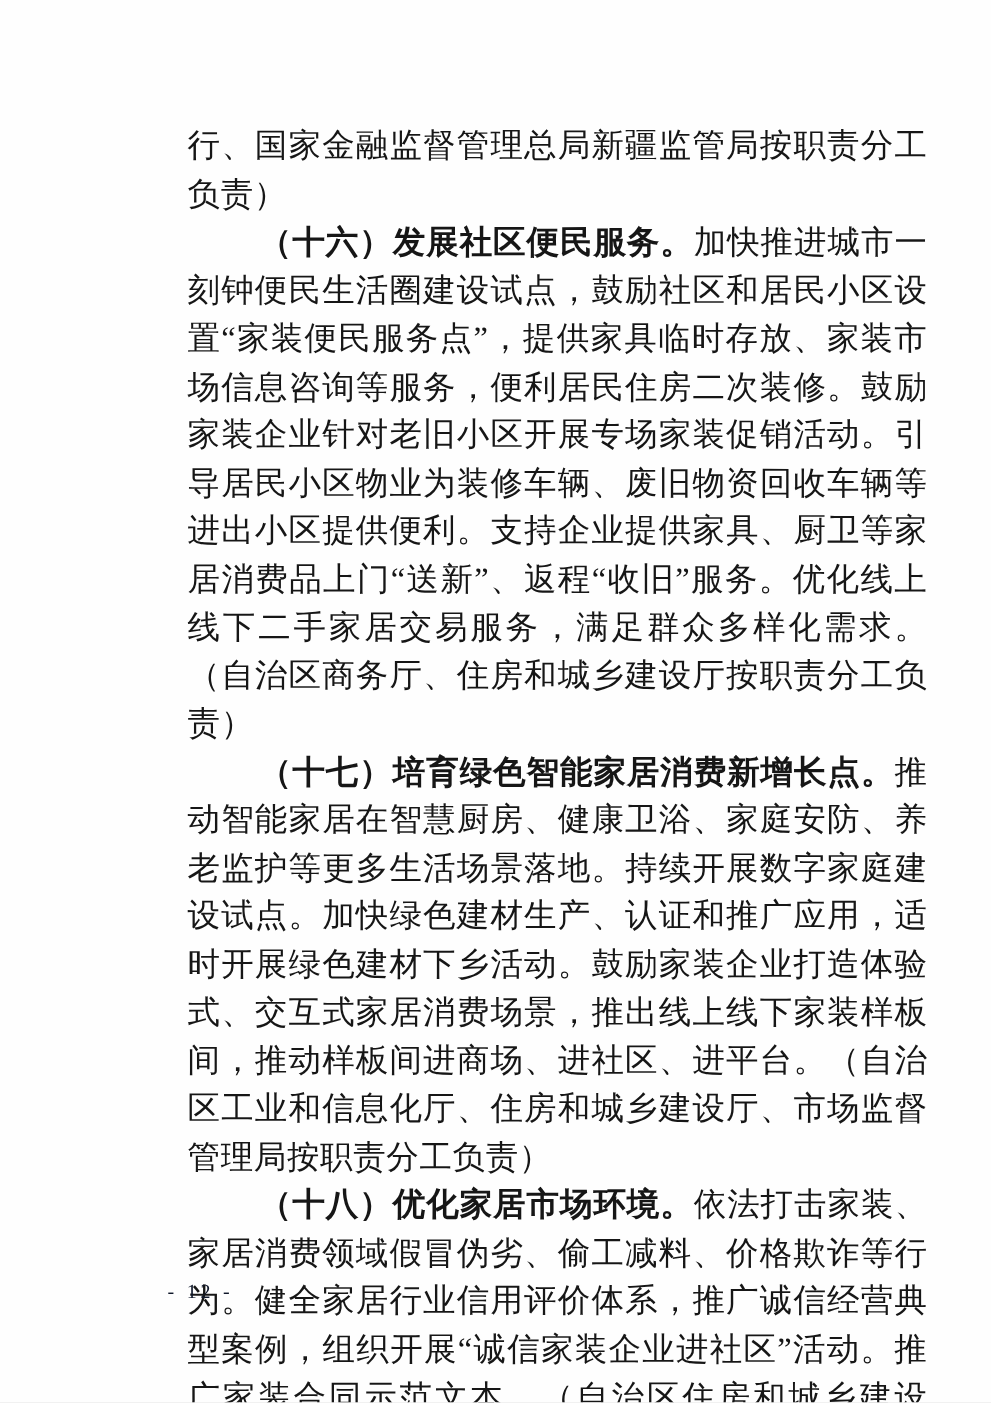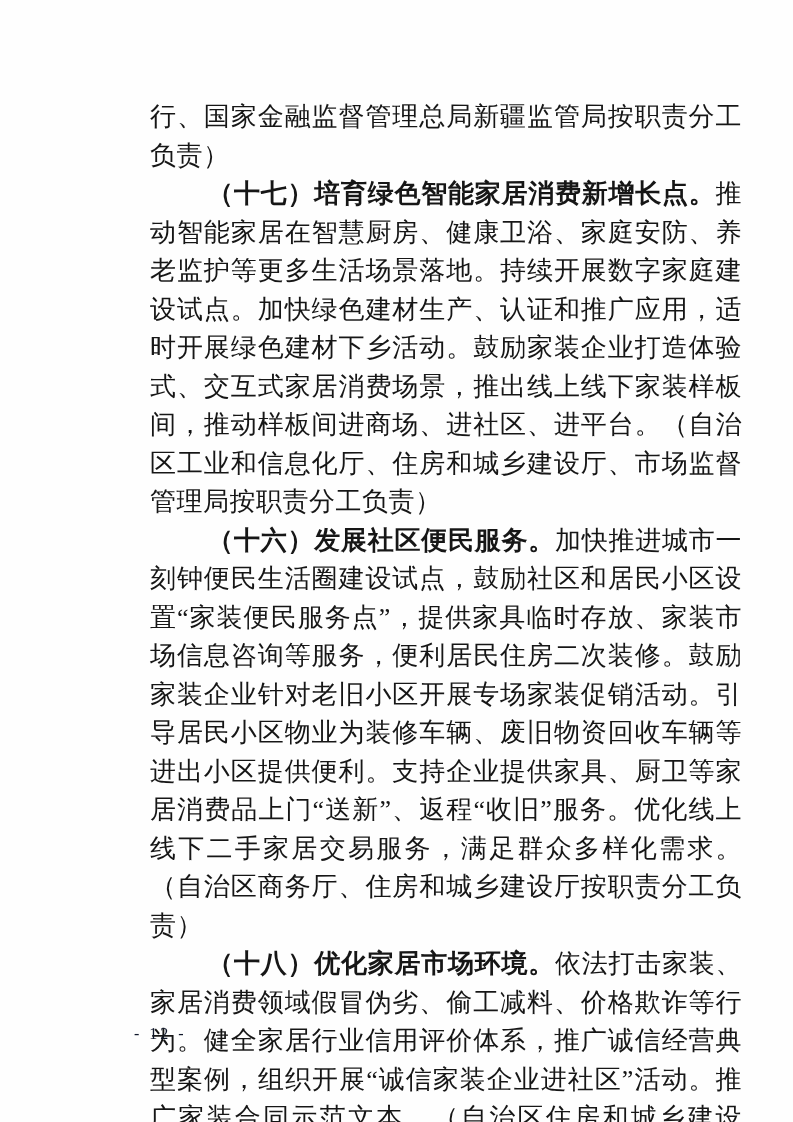--- a/index.html
+++ b/index.html
@@ -55,18 +55,18 @@
     color: #0f172a;
     font-family: "Liberation Serif", "DejaVu Serif", serif;
   }
 </style>
 </head>
 <body>
 
 <div class="page">
   <div class="body-text">
       <p class="para"><span>行、国家金融监督管理总局新疆监管局按职责分工负责）</span></p>
+      <p class="para indent"><span class="lead">（十六）发展社区便民服务。</span><span>加快推进城市一刻钟便民生活圈建设试点，鼓励社区和居民小区设置“家装便民服务点”，提供家具临时存放、家装市场信息咨询等服务，便利居民住房二次装修。鼓励家装企业针对老旧小区开展专场家装促销活动。引导居民小区物业为装修车辆、废旧物资回收车辆等进出小区提供便利。支持企业提供家具、厨卫等家居消费品上门“送新”、返程“收旧”服务。优化线上线下二手家居交易服务，满足群众多样化需求。（自治区商务厅、住房和城乡建设厅按职责分工负责）</span></p>
       <p class="para indent"><span class="lead">（十七）培育绿色智能家居消费新增长点。</span><span>推动智能家居在智慧厨房、健康卫浴、家庭安防、养老监护等更多生活场景落地。持续开展数字家庭建设试点。加快绿色建材生产、认证和推广应用，适时开展绿色建材下乡活动。鼓励家装企业打造体验式、交互式家居消费场景，推出线上线下家装样板间，推动样板间进商场、进社区、进平台。（自治区工业和信息化厅、住房和城乡建设厅、市场监督管理局按职责分工负责）</span></p>
-      <p class="para indent"><span class="lead">（十六）发展社区便民服务。</span><span>加快推进城市一刻钟便民生活圈建设试点，鼓励社区和居民小区设置“家装便民服务点”，提供家具临时存放、家装市场信息咨询等服务，便利居民住房二次装修。鼓励家装企业针对老旧小区开展专场家装促销活动。引导居民小区物业为装修车辆、废旧物资回收车辆等进出小区提供便利。支持企业提供家具、厨卫等家居消费品上门“送新”、返程“收旧”服务。优化线上线下二手家居交易服务，满足群众多样化需求。（自治区商务厅、住房和城乡建设厅按职责分工负责）</span></p>
       <p class="para indent"><span class="lead">（十八）优化家居市场环境。</span><span>依法打击家装、家居消费领域假冒伪劣、偷工减料、价格欺诈等行为。健全家居行业信用评价体系，推广诚信经营典型案例，组织开展“诚信家装企业进社区”活动。推广家装合同示范文本。（自治区住房和城乡建设厅、商务厅、市场监督管理局按职责分工负责）</span></p>
     </div>
   <div class="page-number">- 12 -</div>
 </div>
 
 </body></html>

